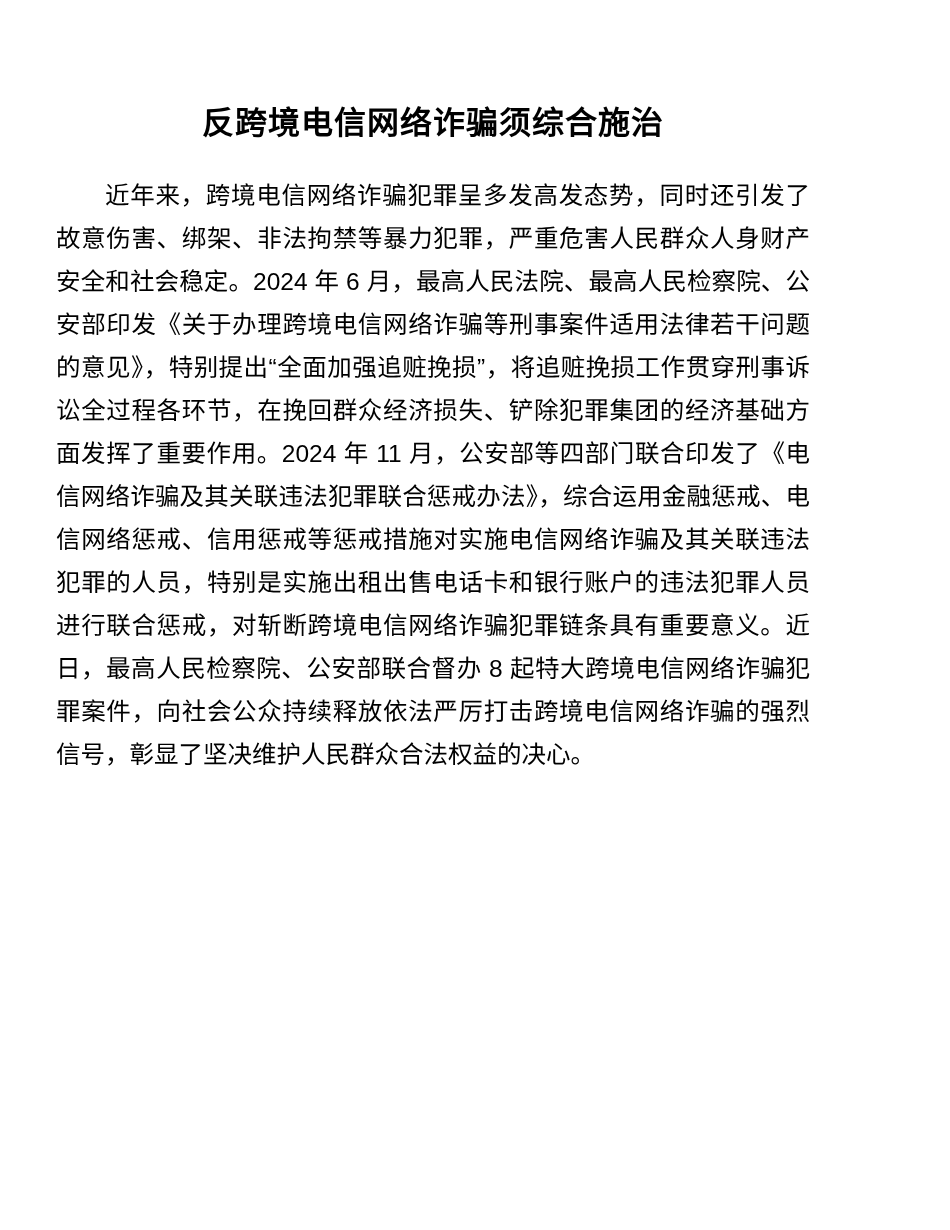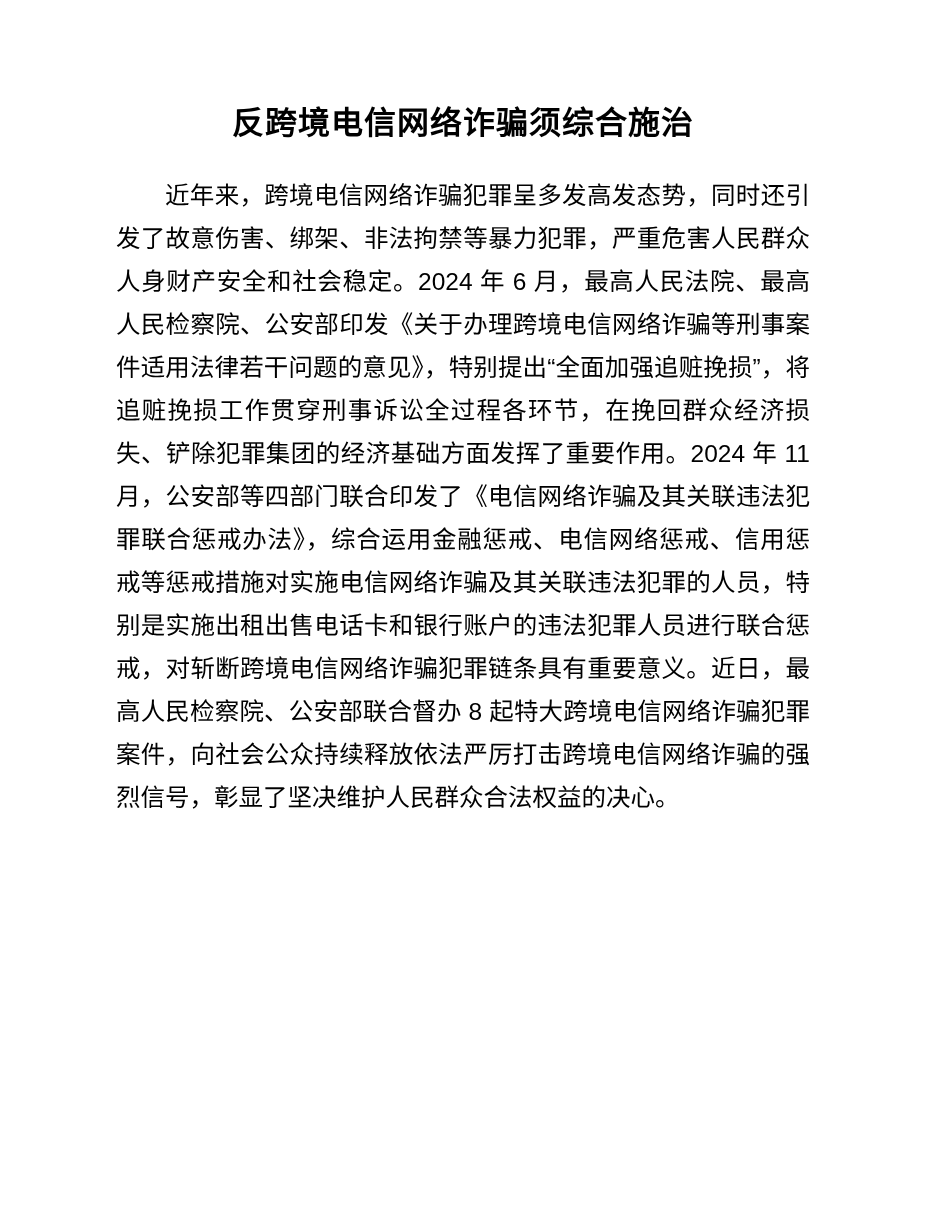--- a/index.html
+++ b/index.html
@@ -7,21 +7,21 @@
     padding: 0;
     background: #ffffff;
   }
   .page {
     position: relative;
     width: 950px;
     height: 1230px;
     margin: 0 auto;
     background: #ffffff;
     box-sizing: border-box;
-    padding: 98px 140px 0 116px;
+    padding: 98px 140px 0 56px;
     overflow: hidden;
     font-family: "Liberation Sans", "DejaVu Sans", sans-serif;
     color: #000000;
   }
   .doc-title {
     margin: 0 0 26px 0;
     font-size: 32px;
     font-weight: bold;
     line-height: 50px;
     text-align: center;

